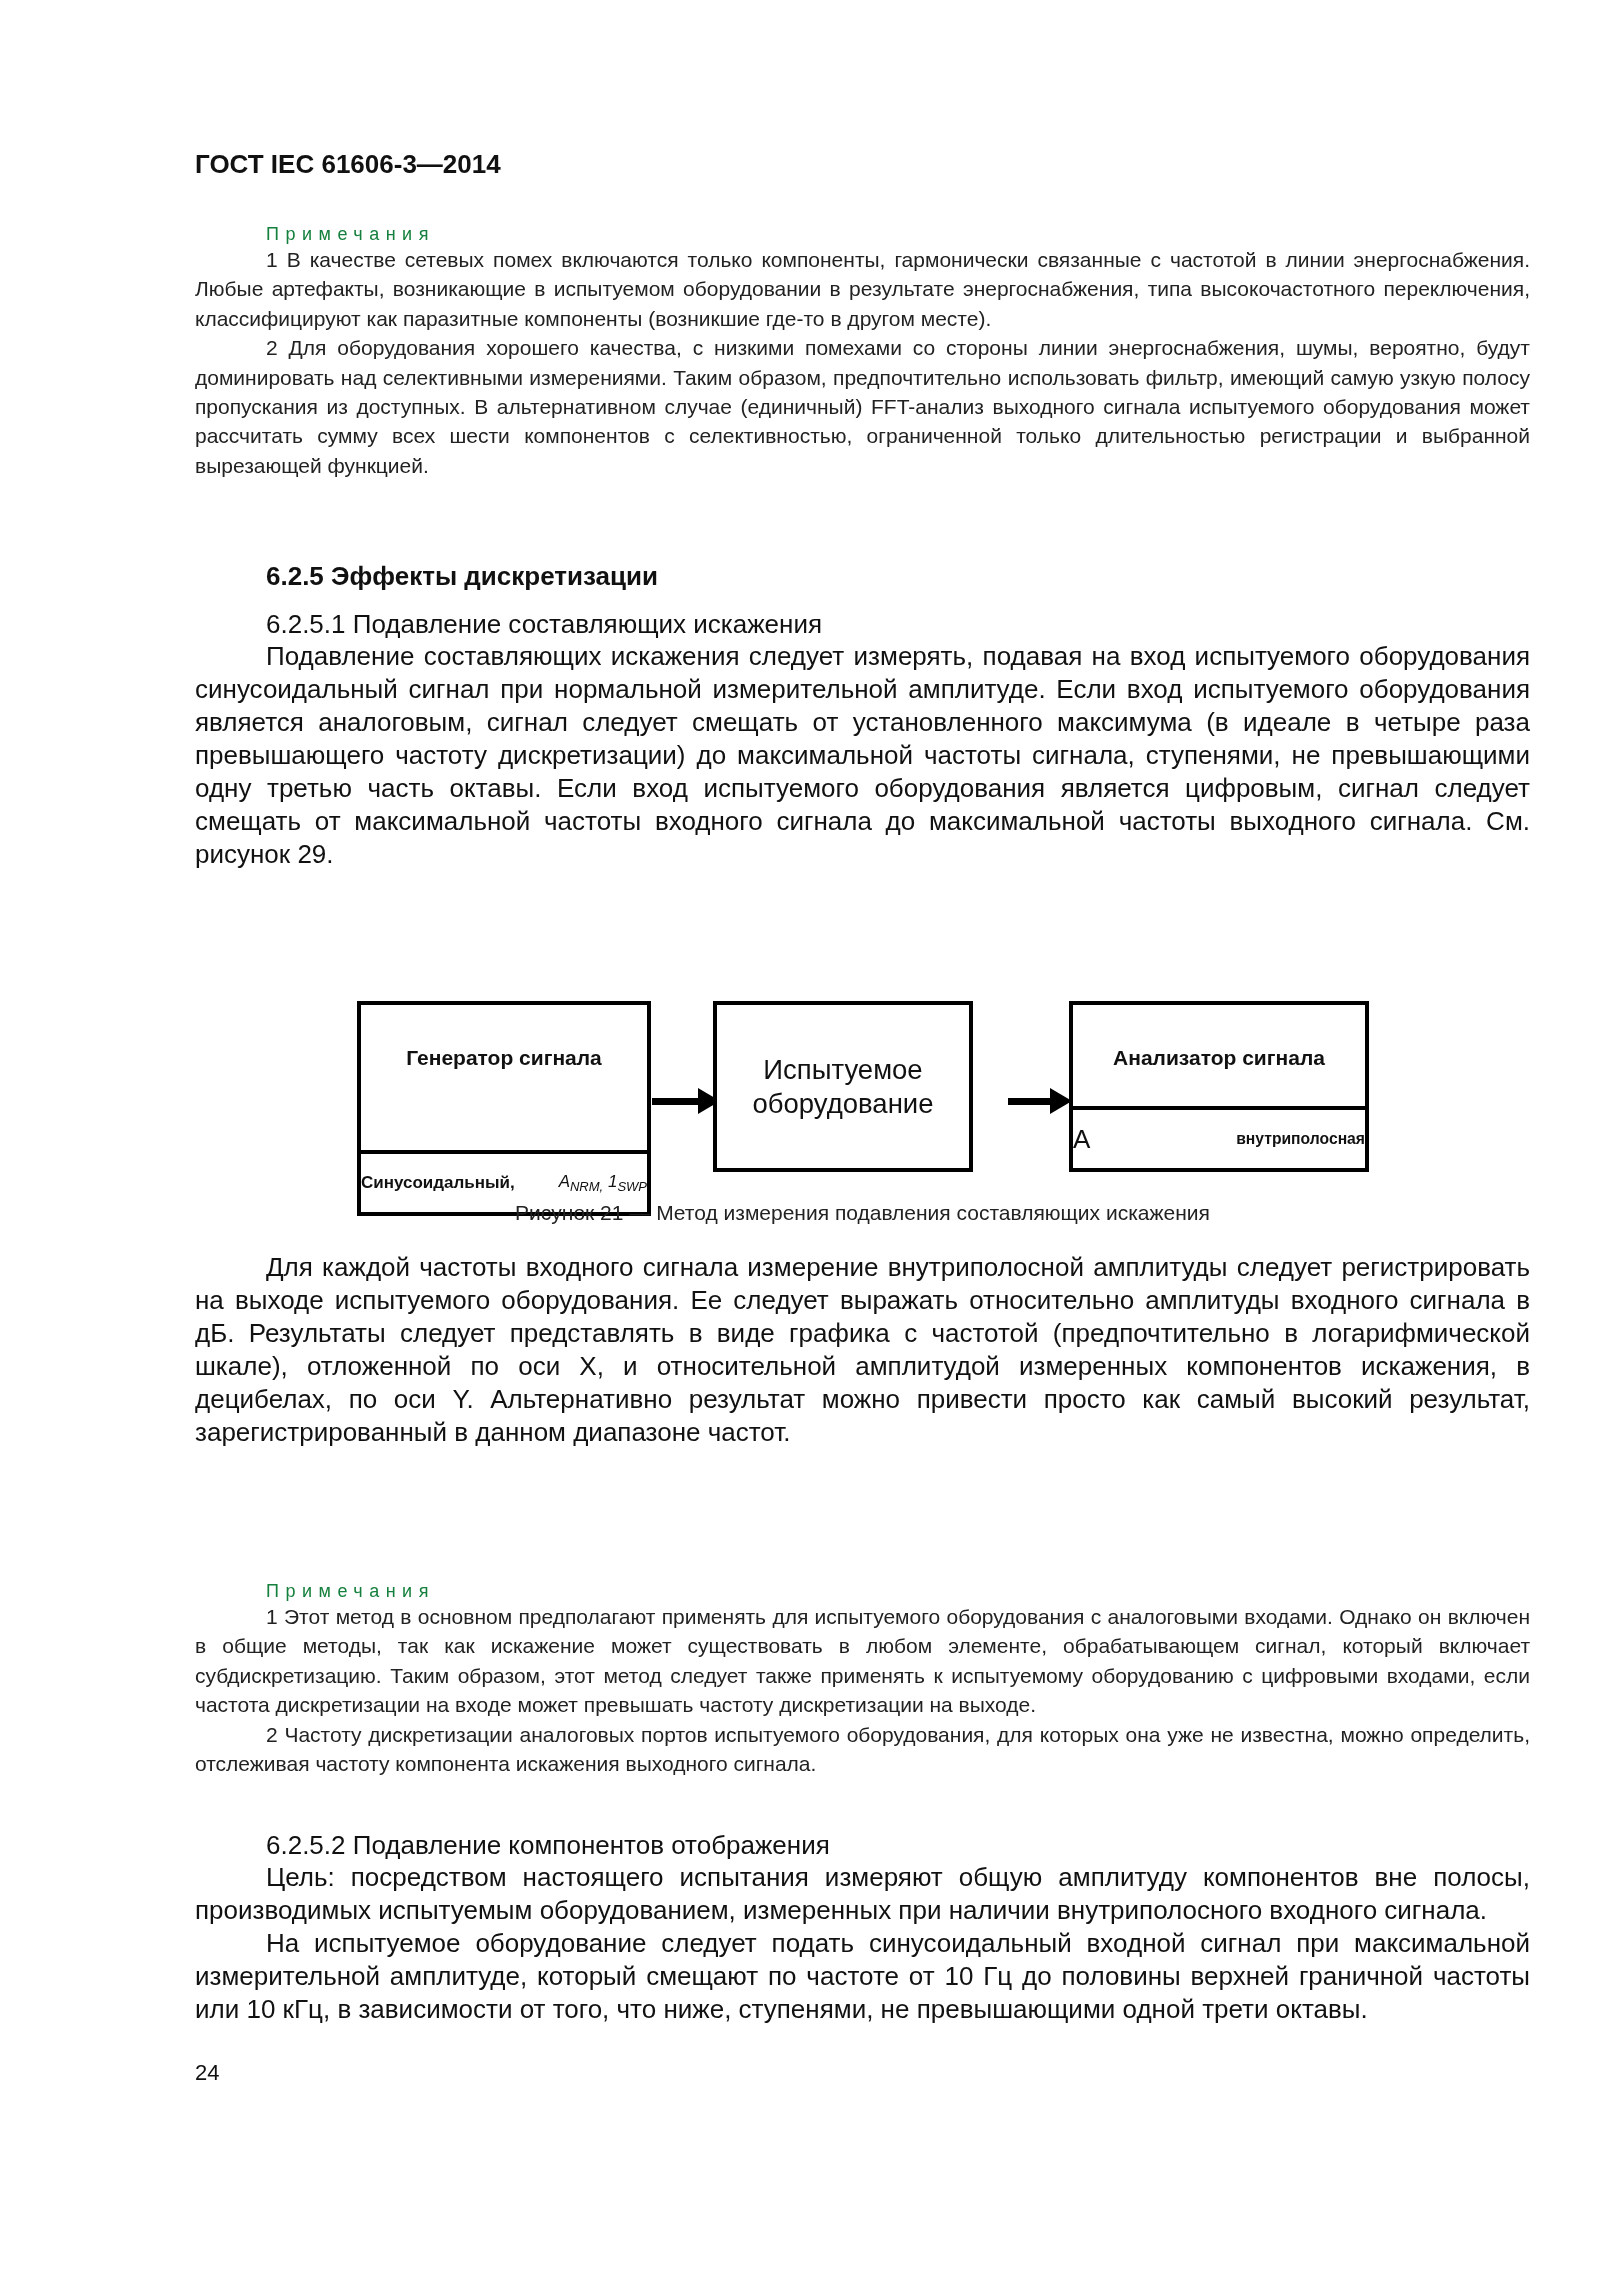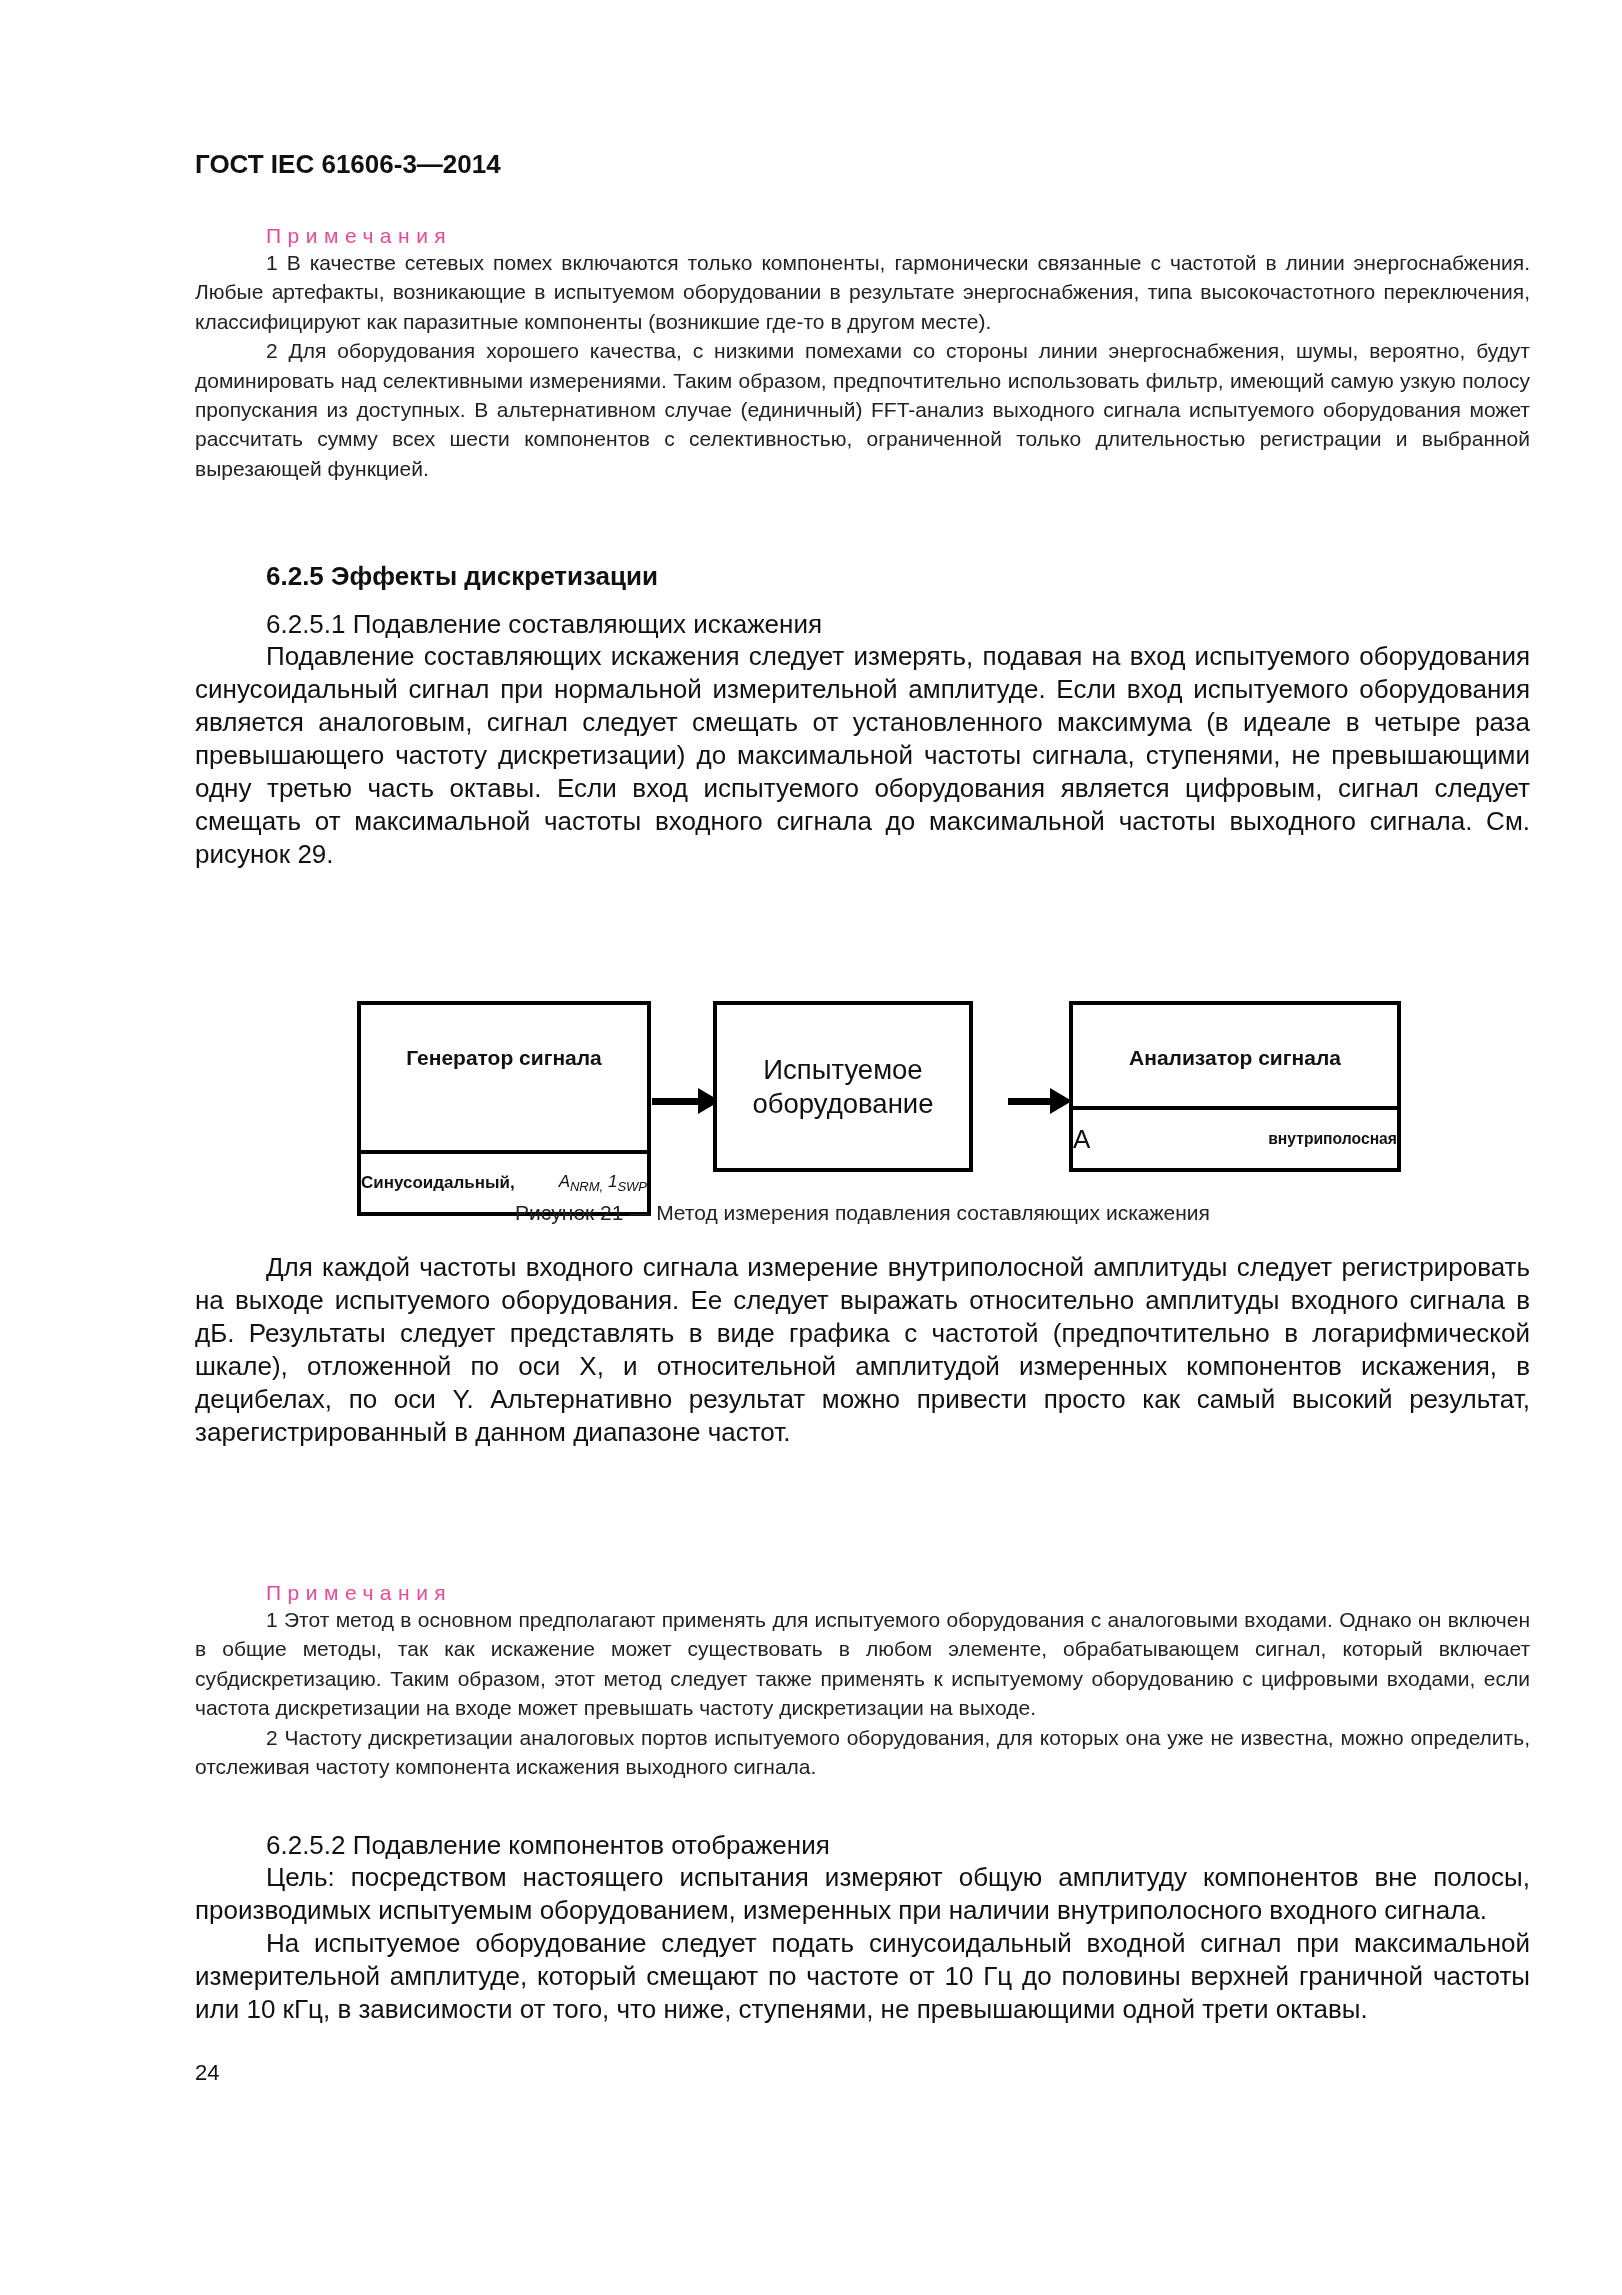--- a/index.html
+++ b/index.html
@@ -1,20 +1,20 @@
 <!DOCTYPE html>
 <html style="font-size:10.5px"><head>
 <meta charset="utf-8">
 <style>
   html, body { margin:0; padding:0; background:#ffffff; }
   body { width:1623px; height:2295px; position:relative; overflow:hidden;
          font-family:"Liberation Sans", sans-serif; color:#111; }
   .page { position:absolute; left:195px; top:0; width:1335px; }
   .hdr { position:absolute; top:149px; left:0; font-weight:bold; font-size:26px; letter-spacing:0px; }
-  .notes-label { font-size:21px; letter-spacing:6.5px; color:#ec4899; }
+  .notes-label { font-size:18px; letter-spacing:6.5px; color:#15803d; }
   .note { font-size:21px; line-height:29.4px; text-align:justify; color:#222; }
   .indent { text-indent:71px; }
   .body-text { font-size:26px; line-height:33px; text-align:justify; color:#111; }
   .h-bold { font-weight:bold; font-size:26px; }
   .h-norm { font-size:26px; }
   .block { position:absolute; left:0; width:1335px; }
   .caption { font-size:21px; color:#222; text-align:center; }
   .pagenum { font-size:22px; }
   .diag-box { position:absolute; border:4.6px solid #000; box-sizing:border-box; background:#fff; }
   .diag-top { position:absolute; left:0; right:0; top:0; display:flex; align-items:center; justify-content:center; text-align:center; font-weight:bold; font-size:21px; line-height:25px; }
@@ -54,21 +54,21 @@
     <div class="arrow-line" style="left:457px; top:97px; width:46px;"></div>
     <div class="arrow-head" style="left:503px; top:87px;"></div>
 
     <div class="diag-box" style="left:518px; top:0; width:260px; height:171px;">
       <div class="diag-top" style="bottom:0; font-weight:normal; font-size:27.5px; line-height:34px; padding:0 46px;">Испытуемое оборудование</div>
     </div>
 
     <div class="arrow-line" style="left:813px; top:97px; width:47px;"></div>
     <div class="arrow-head" style="left:855px; top:87px;"></div>
 
-    <div class="diag-box" style="left:874px; top:0; width:332px; height:171px;">
+    <div class="diag-box" style="left:874px; top:0; width:300px; height:171px;">
       <div class="diag-top" style="height:105px; padding:0 39px;">Анализатор сигнала</div>
       <div class="diag-bottom" style="height:58px; font-weight:normal; font-size:26px;">
         <span>A</span>
           <sub style="font-size:15.7px; font-weight:bold;">внутриполосная</sub>
       </div>
     </div>
   </div>
 
   <div class="block caption" style="top:1201px;">Рисунок 21 — Метод измерения подавления составляющих искажения</div>
 

